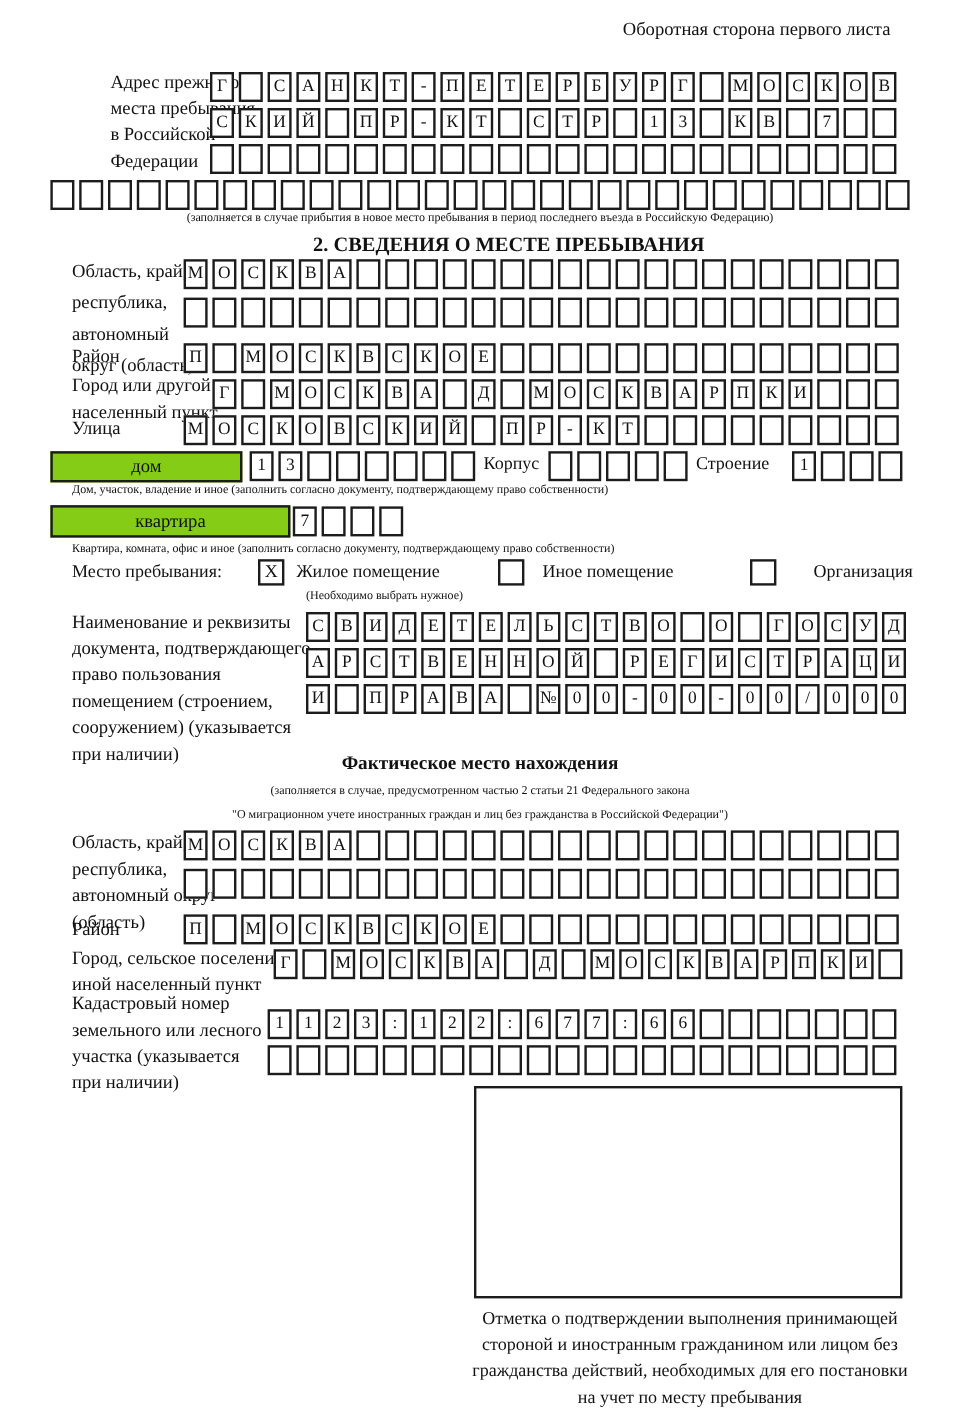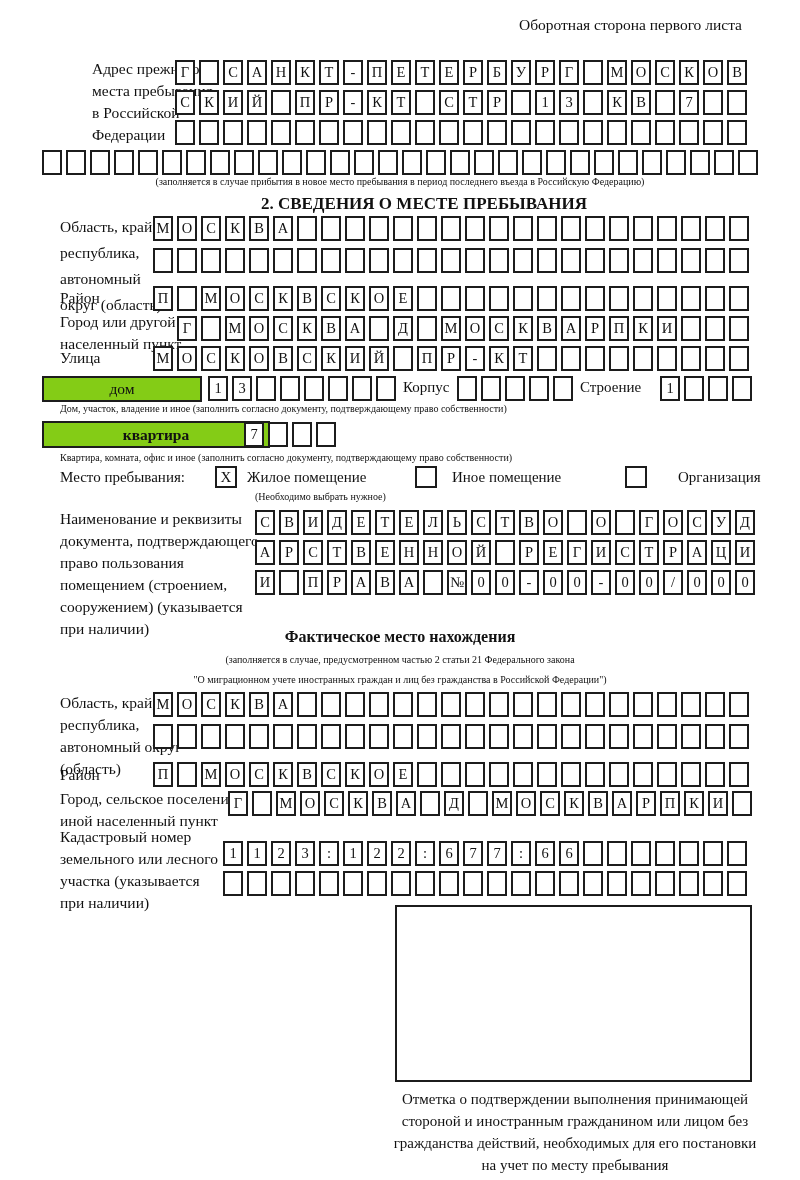--- a/index.html
+++ b/index.html
@@ -313,21 +313,21 @@
     </div>
   <div class="abs inline-label" style="left:580px;top:379px;">Строение</div>
   <div class="abs grid" style="left:660px;top:376px;">
       <div class="cell">1</div>
       <div class="cell"></div>
       <div class="cell"></div>
       <div class="cell"></div>
     </div>
   <div class="abs note" style="left:60px;top:403px;">Дом, участок, владение и иное (заполнить согласно документу, подтверждающему право собственности)</div>
 
-  <div class="abs wbox" style="left:42px;top:421px;width:228px;height:27px;font-weight:bold;">квартира</div>
+  <div class="abs wbox" style="left:42px;top:421px;width:200px;height:27px;">квартира</div>
   <div class="abs grid" style="left:244px;top:422px;">
       <div class="cell">7</div>
       <div class="cell"></div>
       <div class="cell"></div>
       <div class="cell"></div>
     </div>
   <div class="abs note" style="left:60px;top:452px;">Квартира, комната, офис и иное (заполнить согласно документу, подтверждающему право собственности)</div>
 
   <div class="abs inline-label" style="left:60px;top:469px;">Место пребывания:</div>
   <div class="abs checkbox" style="left:215px;top:466px;">X</div>

